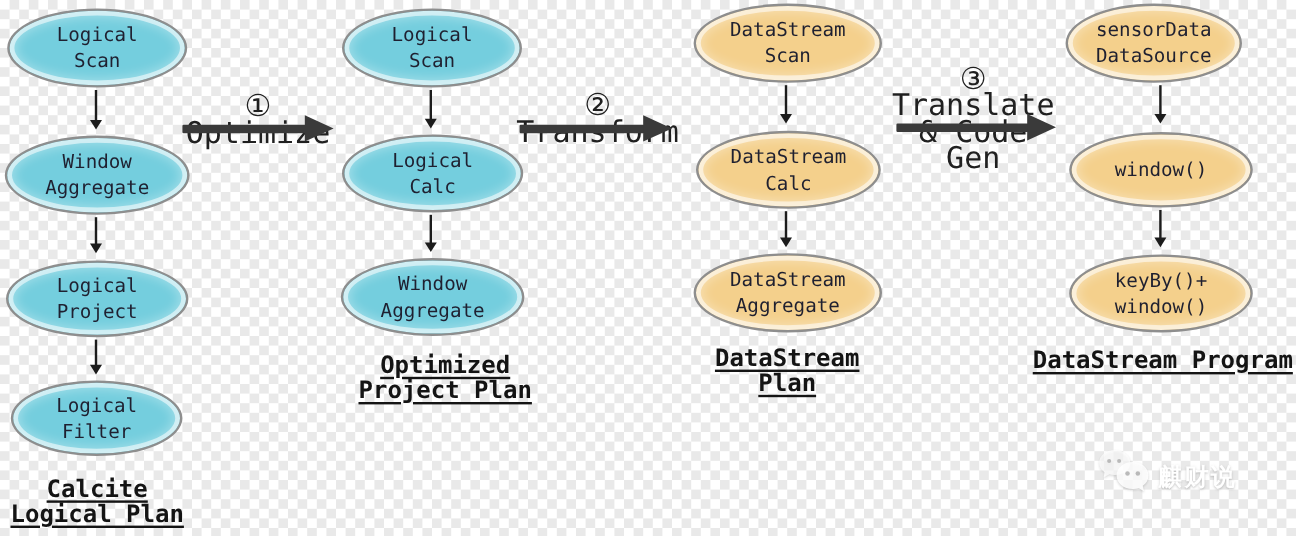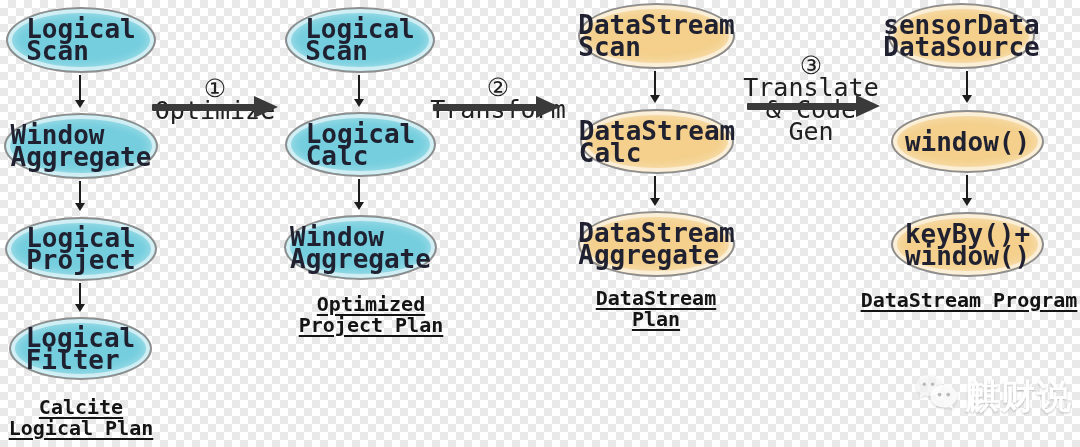--- a/index.html
+++ b/index.html
@@ -12,26 +12,26 @@
     background-image:conic-gradient(#e9e9e9 25%, #ffffff 0 50%, #e9e9e9 0 75%, #ffffff 0);
     background-size:16px 16px;
   }
 
   
   .node {
     position:absolute;
     border-radius:50%;
     border:2px solid var(--node-border,#8e8e8e);
     display:flex; align-items:center; justify-content:center;
+    text-align:center;
     white-space:pre-line;
-    font-size:26px; line-height:22px;
+    font-size:16px; line-height:22px;
     color:var(--node-text,#1f2030);
     box-shadow: inset 0 0 0 4px rgba(255,255,255,0.55), inset 0 0 10px 5px rgba(255,255,255,0.35);
     box-sizing:border-box;
-    font-weight:bold;
   }
   .node.blue   { background:var(--blue,#74cede); }
   .node.orange { background:var(--orange,#f4d08c); }
 
   
   .varrow {
     position:absolute;
     width:2px;
     background:#1c1c1c;
   }
@@ -79,21 +79,21 @@
     text-underline-offset:3px;
   }
 
   
   .watermark {
     position:absolute;
     left:915px; top:374px;
     display:flex; align-items:center; gap:6px;
   }
   .wm-text {
-    font-size:34px; font-weight:bold;
+    font-size:20px; font-weight:bold;
     color:#ffffff;
     letter-spacing:2px;
     text-shadow:0 1px 2px rgba(120,120,120,0.45);
     font-family:Liberation Serif, serif;
   }
 </style>
 </head>
 <body>
 
 <div class="stage">

